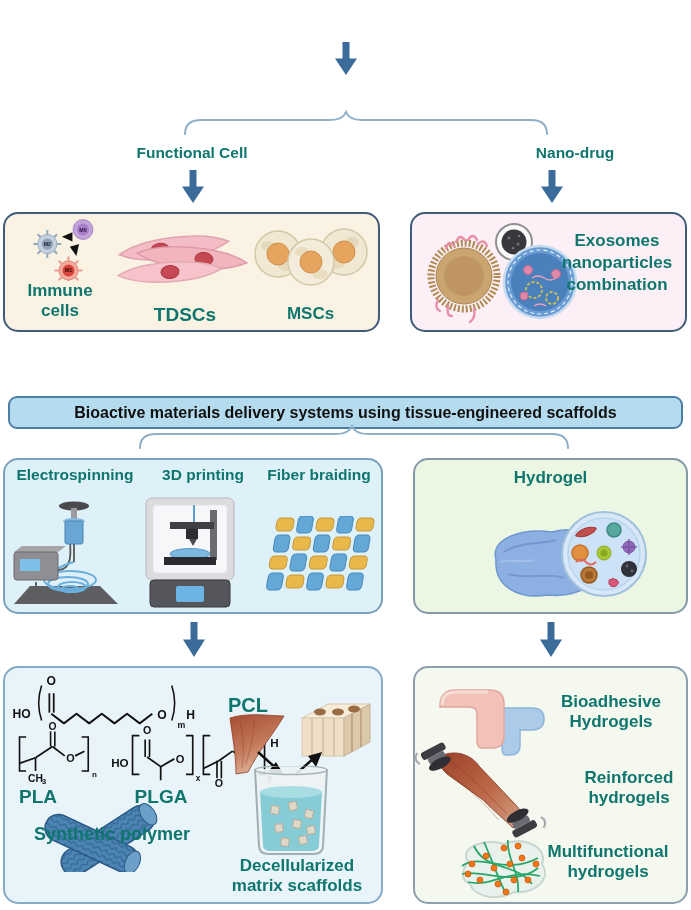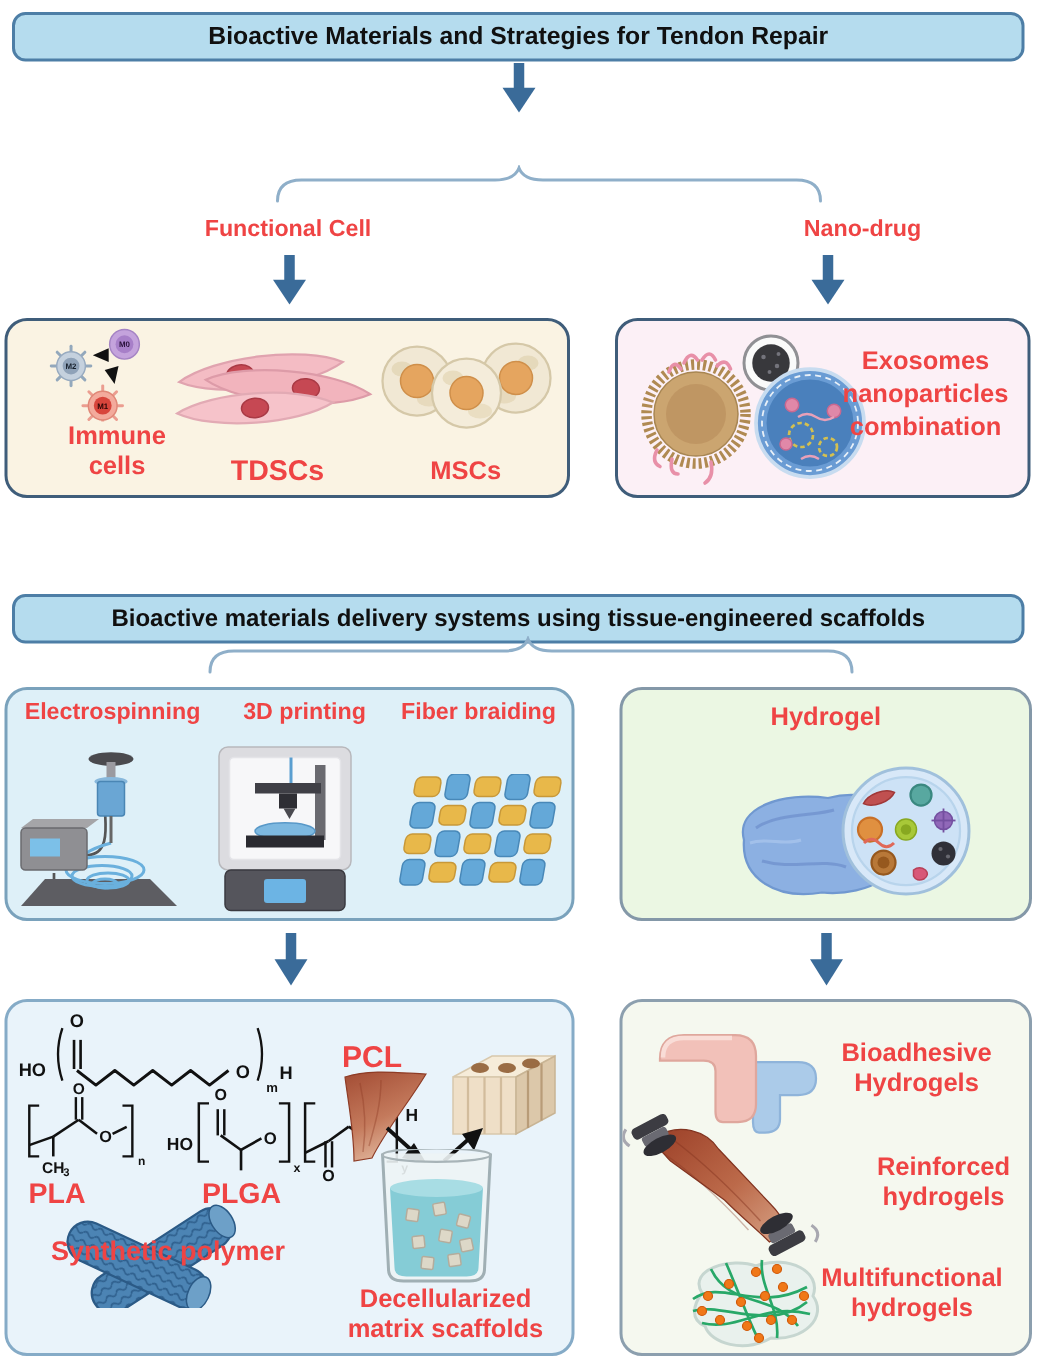--- a/index.html
+++ b/index.html
@@ -10,32 +10,29 @@
           justify-content:center;font-weight:bold;color:#101010;}
   .arr{position:absolute;}
   .brace{position:absolute;}
   .panel{position:absolute;border-radius:15px;box-sizing:border-box;}
   .p-cream{background:#faf3e3;border:2px solid #3f5d7a;}
   .p-pink{background:#fcf0f6;border:2px solid #3f5d7a;}
   .p-blue{background:#def0f8;border:2px solid #7aa2bc;}
   .p-green{background:#ebf7e3;border:2px solid #8498a8;}
   .p-bl{background:#e9f3fa;border:2px solid #85abc7;}
   .p-br{background:#f5f8ef;border:2px solid #8c9fae;}
-  .lbl{position:absolute;font-weight:bold;text-align:center;line-height:1.18;color:#ef4444;}
+  .lbl{position:absolute;font-weight:bold;text-align:center;line-height:1.18;color:#0f766e;}
   .abs{position:absolute;}
   svg text{font-family:"Liberation Sans",sans-serif;}
 </style>
 </head>
 <body>
 
 <div id="canvas">
 
-  <div class="banner" style="top:8px;font-size:16.5px;">
-    <span>Bioactive Materials and Strategies for Tendon Repair</span>
-  </div>
 
   <svg class="arr" style="left:333px;top:42px;" width="26" height="34" viewBox="0 0 26 34">
     <rect x="9.5" y="0" width="7" height="18" fill="#3a6b99"></rect>
       <polygon points="2,16.5 24,16.5 13,33" fill="#3a6b99"></polygon>
   </svg>
 
 
   <svg class="brace" style="left:183px;top:110px;" width="368" height="26" viewBox="0 0 368 26">
     <path d="M2,24 Q2,10 18,10 L147,10 Q160,10 163,2 Q166,10 179,10 L348,10 Q364,10 364,24" fill="none" stroke="#8fafc9" stroke-width="2" stroke-linecap="round"></path>
   </svg>
@@ -78,21 +75,21 @@
         <line x1="44" y1="70" x2="72" y2="98"></line>
           <line x1="44" y1="98" x2="72" y2="70"></line>
       </g>
       <circle cx="58" cy="84" r="14.5" fill="#f3aa9c" stroke="#e08878" stroke-width="1.5"></circle>
       <circle cx="58" cy="84" r="9" fill="#d8453c"></circle>
       <text x="58" y="87" text-anchor="middle" font-size="8" font-weight="bold" fill="#2b0606">M1</text>
     </g>
     <polygon points="64,26 64,40 48,33" fill="#111"></polygon>
     <polygon points="60,48 74,44 70,62" fill="#111"></polygon>
   </svg>
-  <div class="lbl" style="left:22px;top:281px;width:112px;font-size:17px;">
+  <div class="lbl" style="left:4px;top:281px;width:112px;font-size:17px;">
     <div>Immune</div>
     <div>cells</div>
   </div>
 
   <svg class="abs" style="left:116px;top:224px;" width="135" height="78" viewBox="0 0 135 78">
     <g transform="translate(58,24) rotate(-7)">
       <path d="M-55,0 C-30,-14 30,-14 55,0 C30,14 -30,14 -55,0 Z" fill="#f4bcc4" stroke="#e0a3af" stroke-width="1.5"></path>
       <ellipse cx="-14" cy="0" rx="9" ry="6.5" fill="#c64853" stroke="#a93a45"></ellipse>
     </g>
     <g transform="translate(76,34) rotate(5)">

